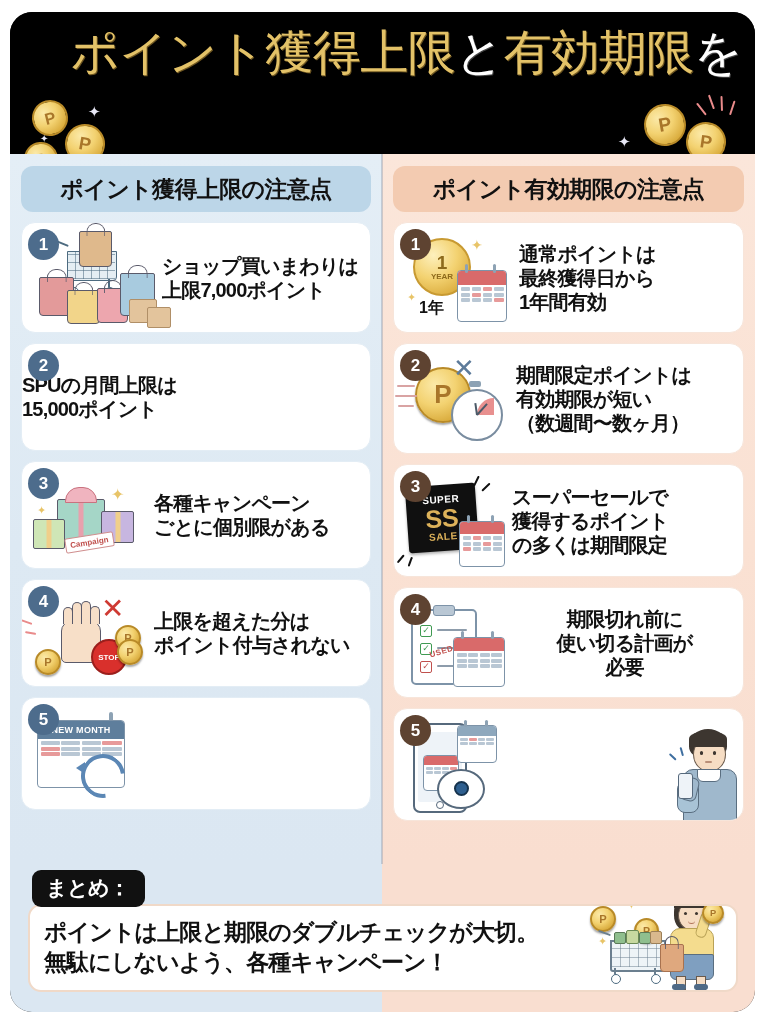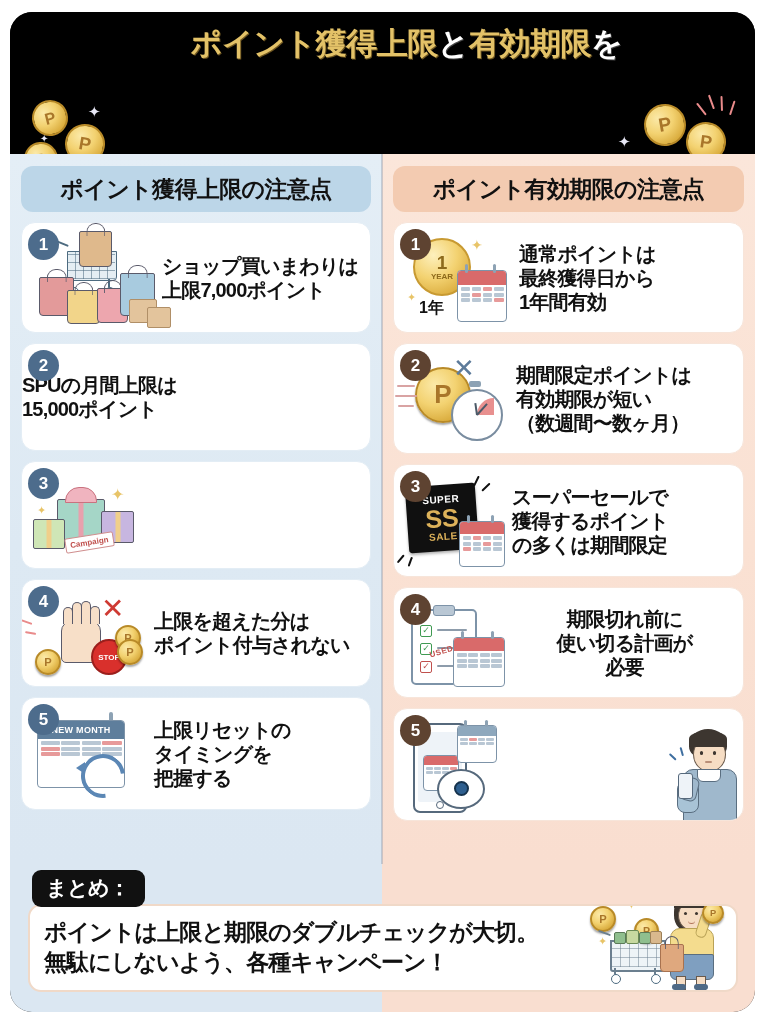--- a/index.html
+++ b/index.html
@@ -39,22 +39,22 @@
   .title-lines {
     position: absolute;
     left: 0; top: 16px;
     width: 745px;
     text-align: center;
     line-height: 1.06;
     letter-spacing: -0.5px;
   }
   .title-line {
     display: block;
-    font-size: 31px;
-    font-weight: bold;
+    font-size: 48px;
+    font-weight: normal;
     white-space: nowrap;
     padding-left: 48px;
   }
   .t-gold {
     color: #e3c268;
     text-shadow: 1px 1px 0 #6d5520, -1px 0 0 #000;
   }
   .t-white {
     color: #ffffff;
     text-shadow: 1px 1px 0 #444, -1px 0 0 #000;
@@ -617,20 +617,22 @@
                 <i style="background:#f0cf8a;"></i>
               </div>
             <div class="gift" style="left:78px; top:44px; width:31px; height:30px; background:#c7b6e0;">
                 <i style="background:#f0cf8a;"></i>
               </div>
             <div class="spark" style="left:88px; top:20px; color:#e8c468; font-size:16px;">✦</div>
             <div class="spark" style="left:14px; top:38px; color:#e8c468; font-size:11px;">✦</div>
             <div class="tag-campaign" style="left:42px; top:68px;">Campaign</div>
           </div>
         </div>
+        <div class="card-text">各種キャンペーン
+ごとに個別限がある</div>
       </div>
 
       <div class="card" style="height:108px;">
         <div class="badge badge-blue">4</div>
         <div class="card-art" style="width:132px;">
           <div class="ill" style="width:130px; height:96px;">
             <div class="hand" style="left:38px; top:36px; width:38px; height:40px;">
               <i style="left:1px; top:-15px; height:16px;"></i>
               <i style="left:10px; top:-20px; height:21px;"></i>
               <i style="left:19px; top:-21px; height:22px;"></i>
@@ -675,23 +677,20 @@
                 <span class="r"></span>
                   <span></span>
                   <span></span>
                   <span></span>
               </div>
             </div>
             <div class="ring" style="left:58px; top:50px; width:36px; height:36px; transform:rotate(38deg);"></div>
             <div style="position:absolute; left:53px; top:58px; width:0; height:0; border-top:6px solid transparent; border-bottom:6px solid transparent; border-right:9px solid #5b87b5;"></div>
           </div>
         </div>
-        <div class="card-text">上限リセットの
-タイミングを
-把握する</div>
       </div>
 
     </div>
 
     <div class="col col-right">
 
       <div class="col-head head-peach">ポイント有効期限の注意点</div>
 
       <div class="card" style="height:111px;">
         <div class="badge badge-brown">1</div>

